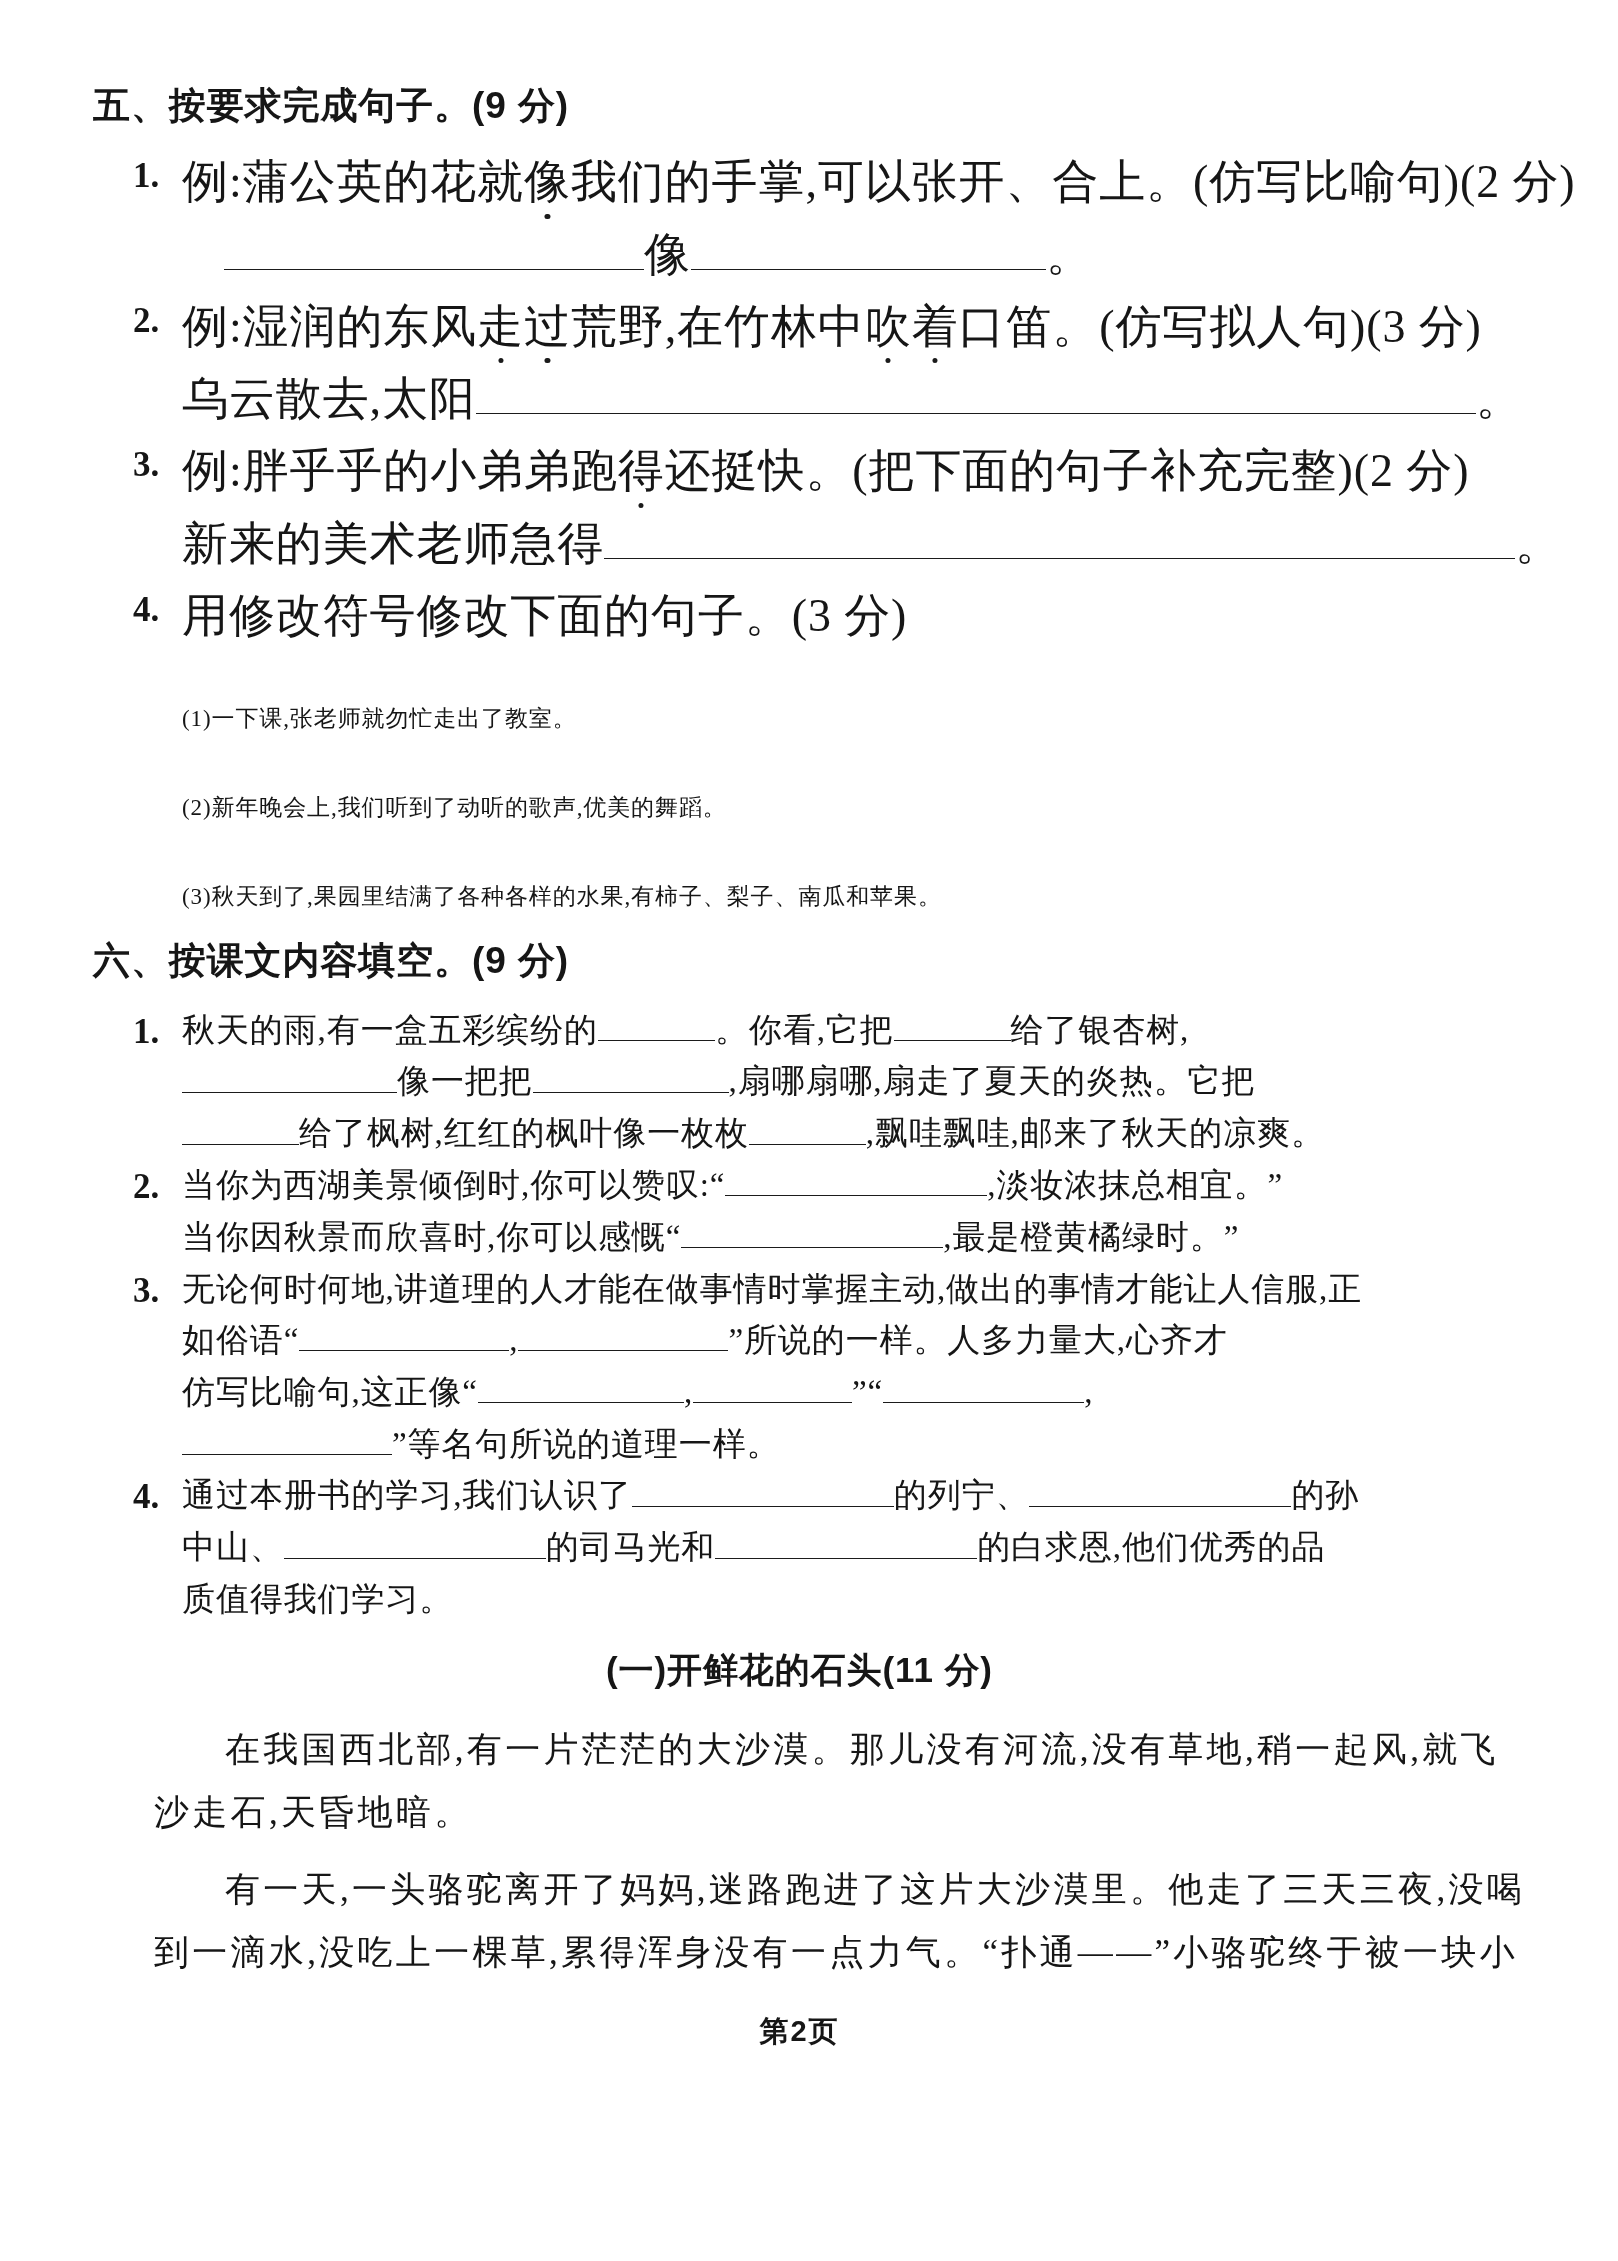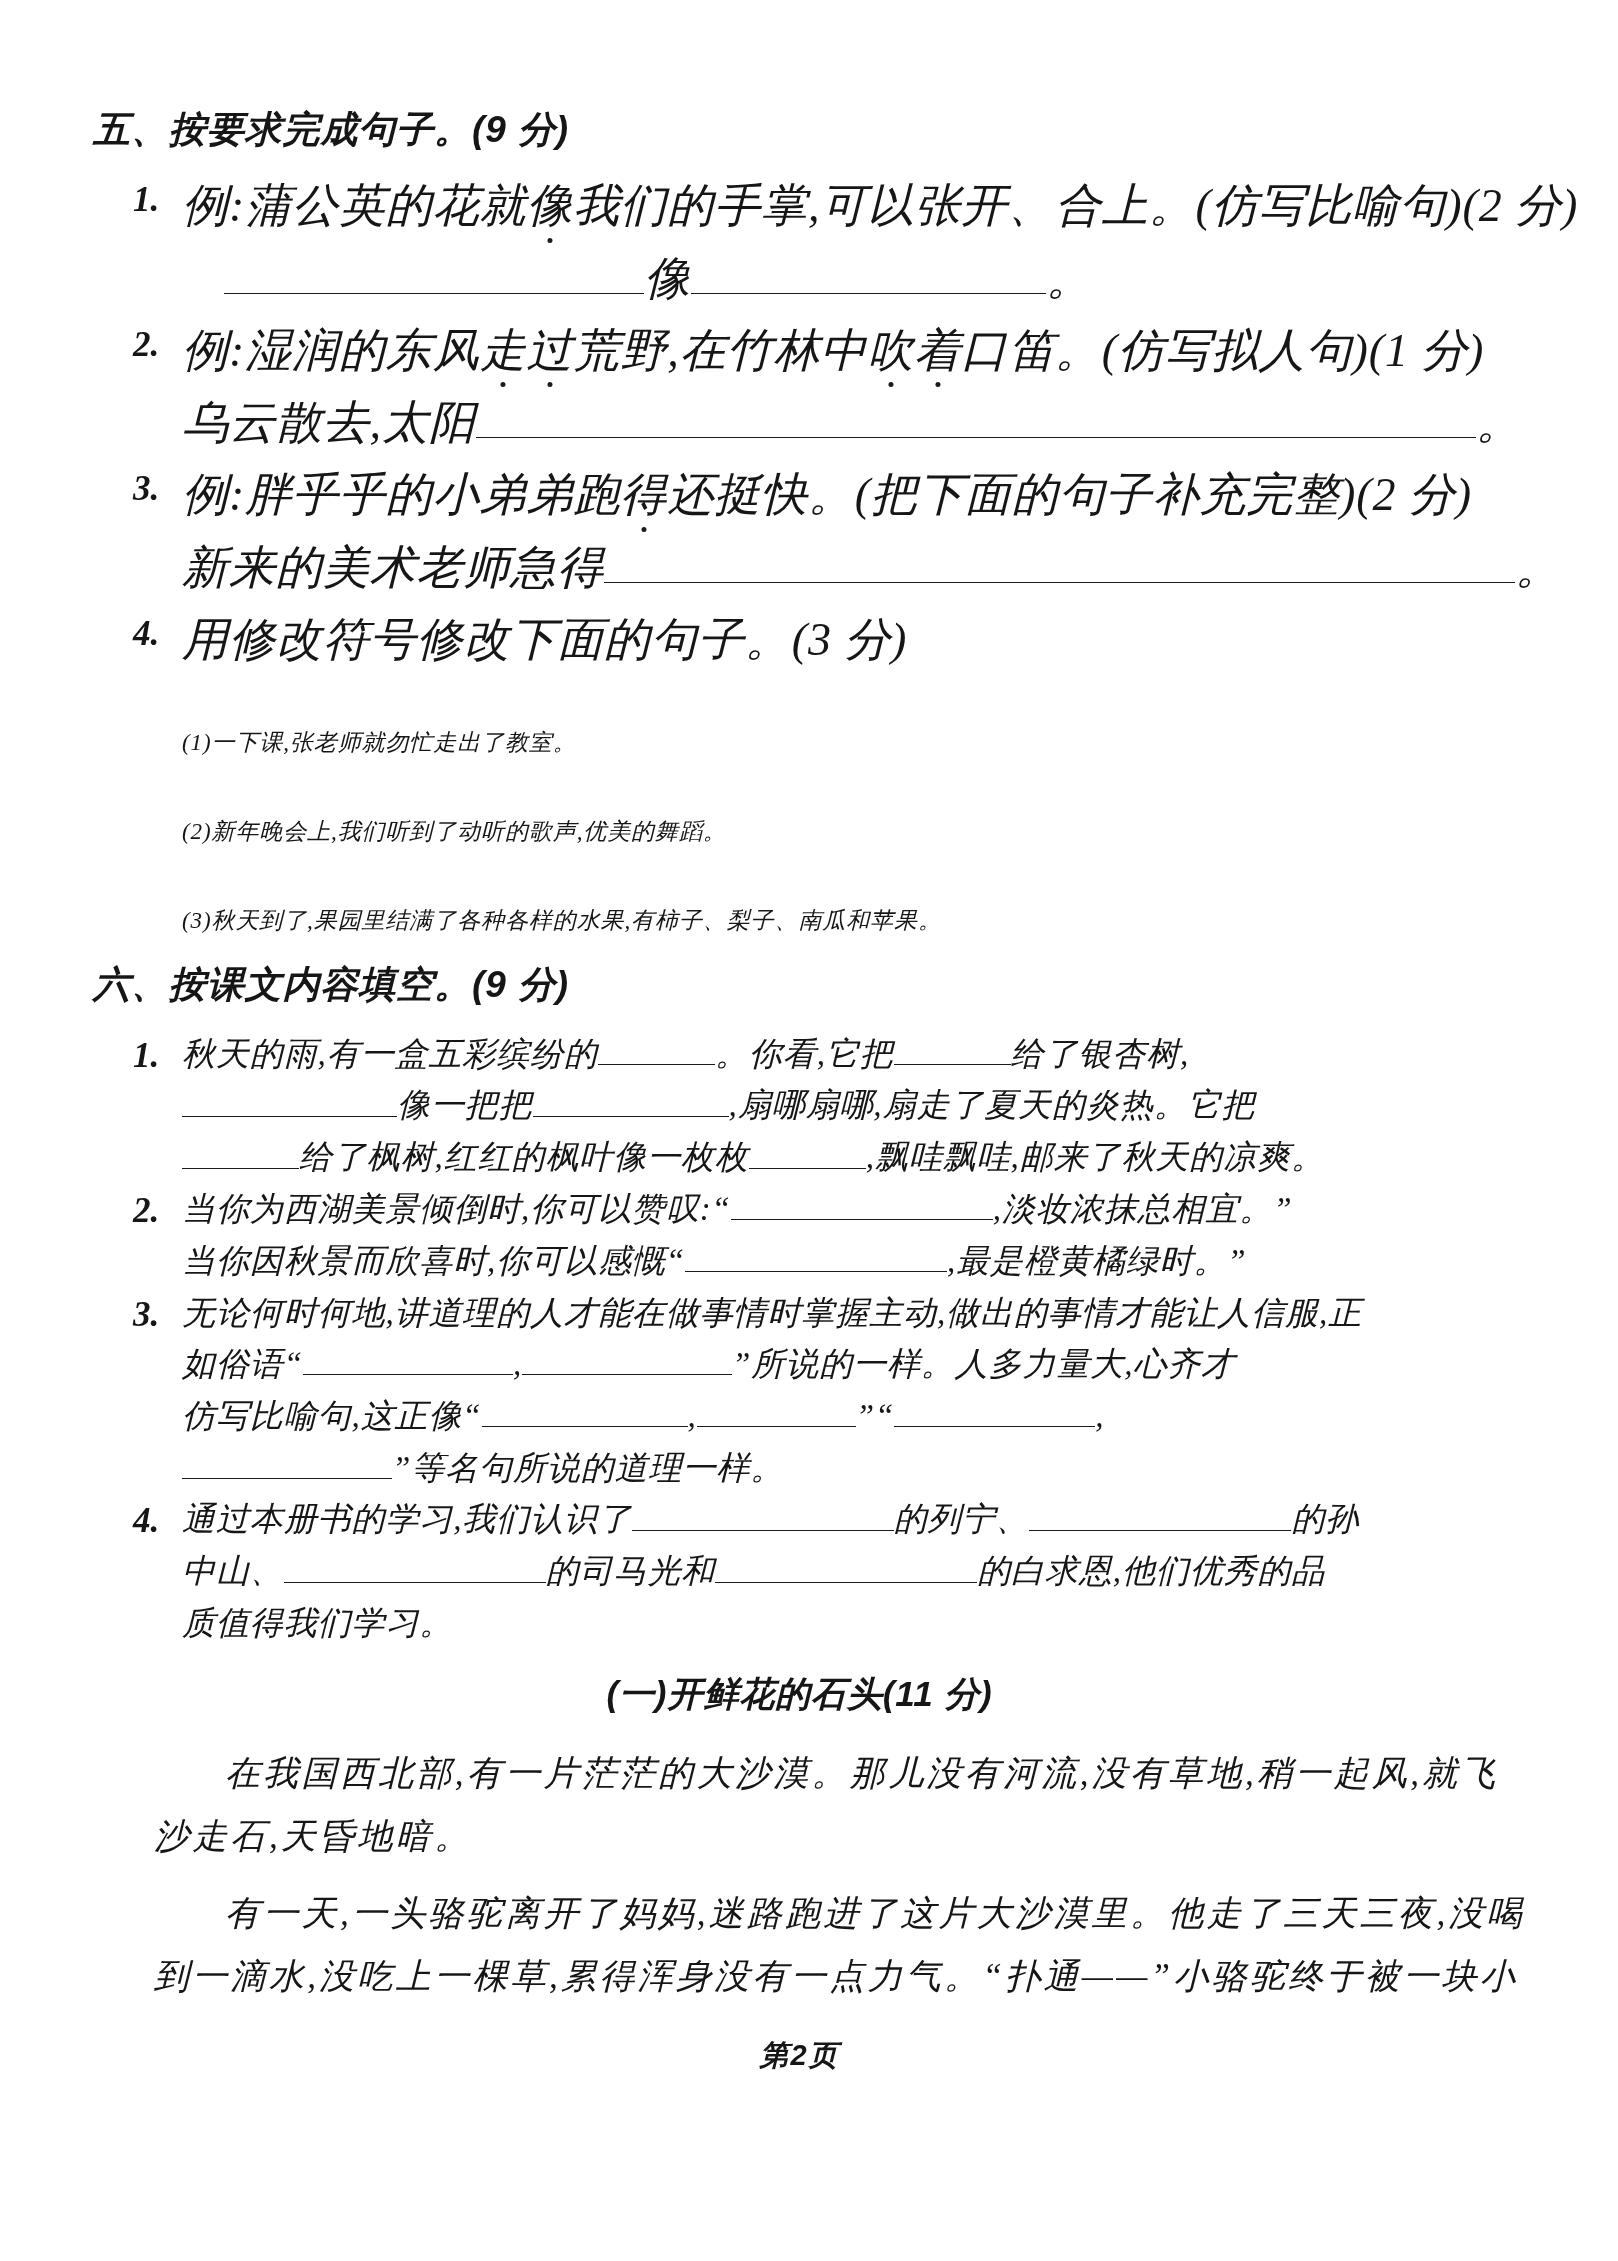--- a/index.html
+++ b/index.html
@@ -1,21 +1,21 @@
 <!DOCTYPE html>
 <html style="font-size:7.5px"><head>
 <meta charset="utf-8">
 <style>
   html,body{margin:0;padding:0;}
   body{
     width:1618px;height:2261px;overflow:hidden;
     background:#ffffff;color:#161616;
     font-family:"Liberation Serif","DejaVu Serif",serif;
   }
-  .page{box-sizing:border-box;width:100%;height:100%;padding:108px 112px 0 93px;font-style:italic;}
+  .page{box-sizing:border-box;width:100%;height:100%;padding:84px 112px 0 93px;}
   .sec{margin:0 0 28px 0;}
   .sec-title{
     font-family:"Liberation Sans","DejaVu Sans",sans-serif;
     font-weight:bold;font-size:37px;line-height:1.2;
     margin:0 0 26px 0;letter-spacing:0.9px;
   }
   .item{position:relative;padding-left:89px;margin:0 0 8.4px 0;}
   .item > .num{
     position:absolute;left:40px;top:1.9px;
     font-size:35px;font-weight:bold;
@@ -59,21 +59,21 @@
     <h2 class="sec-title">五、按要求完成句子。(9 分)</h2>
 
     <div class="item">
       <span class="num">1.</span>
       <div class="line"><span class="seg">例:蒲公英的花就</span><span class="em">像</span><span class="seg">我们的手掌,可以张开、合上。(仿写比喻句)(2 分)</span></div>
       <div class="line answer-center"><span class="blank" style="width: 420px;"></span><span class="seg">像</span><span class="blank" style="width: 355px;"></span><span class="seg">。</span></div>
     </div>
 
     <div class="item">
       <span class="num">2.</span>
-      <div class="line"><span class="seg">例:湿润的东风</span><span class="em">走</span><span class="em">过</span><span class="seg">荒野,在竹林中</span><span class="em">吹</span><span class="em">着</span><span class="seg">口笛。(仿写拟人句)(1 分)</span></div>
+      <div class="line"><span class="seg">例:湿润的东风</span><span class="em">走</span><span class="em">过</span><span class="seg">荒野,在竹林中</span><span class="em">吹</span><span class="em">着</span><span class="seg">口笛。(仿写拟人句)(3 分)</span></div>
       <div class="line"><span class="seg">乌云散去,太阳</span><span class="blank" style="width: 1000px;"></span><span class="seg">。</span></div>
     </div>
 
     <div class="item">
       <span class="num">3.</span>
       <div class="line"><span class="seg">例:胖乎乎的小弟弟跑</span><span class="em">得</span><span class="seg">还挺快。(把下面的句子补充完整)(2 分)</span></div>
       <div class="line"><span class="seg">新来的美术老师急得</span><span class="blank" style="width: 911px;"></span><span class="seg">。</span></div>
     </div>
 
     <div class="item">

